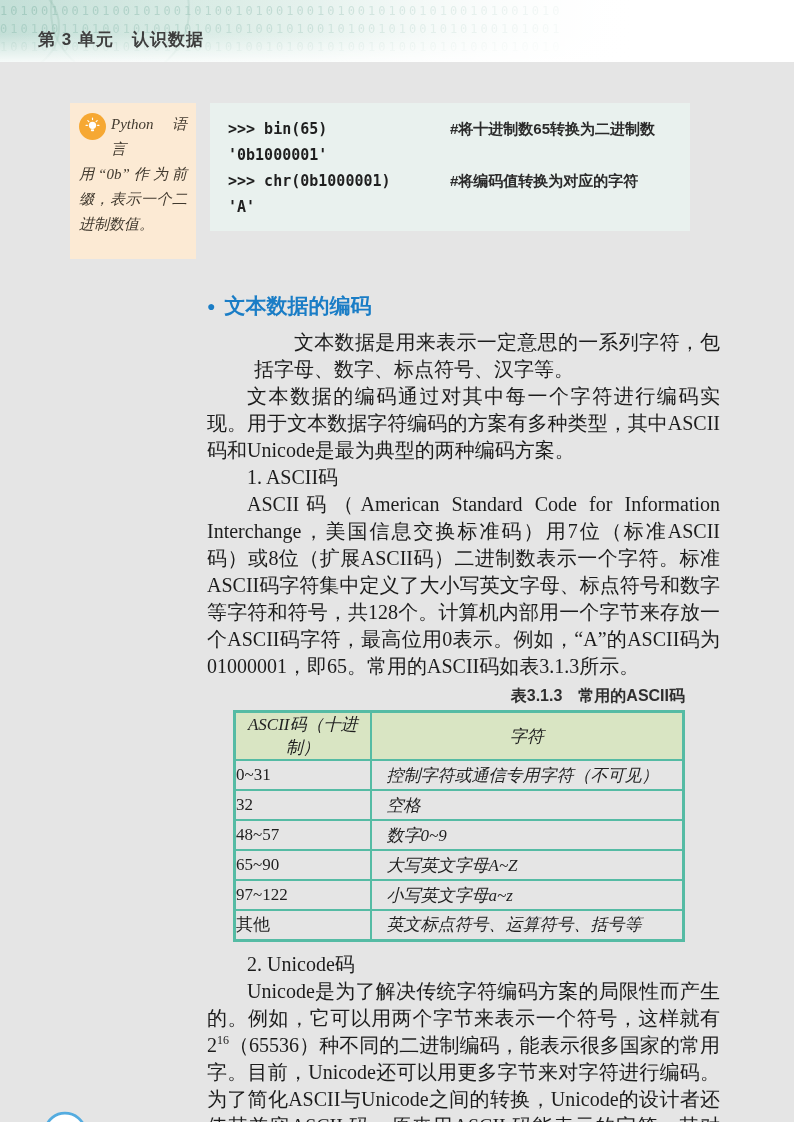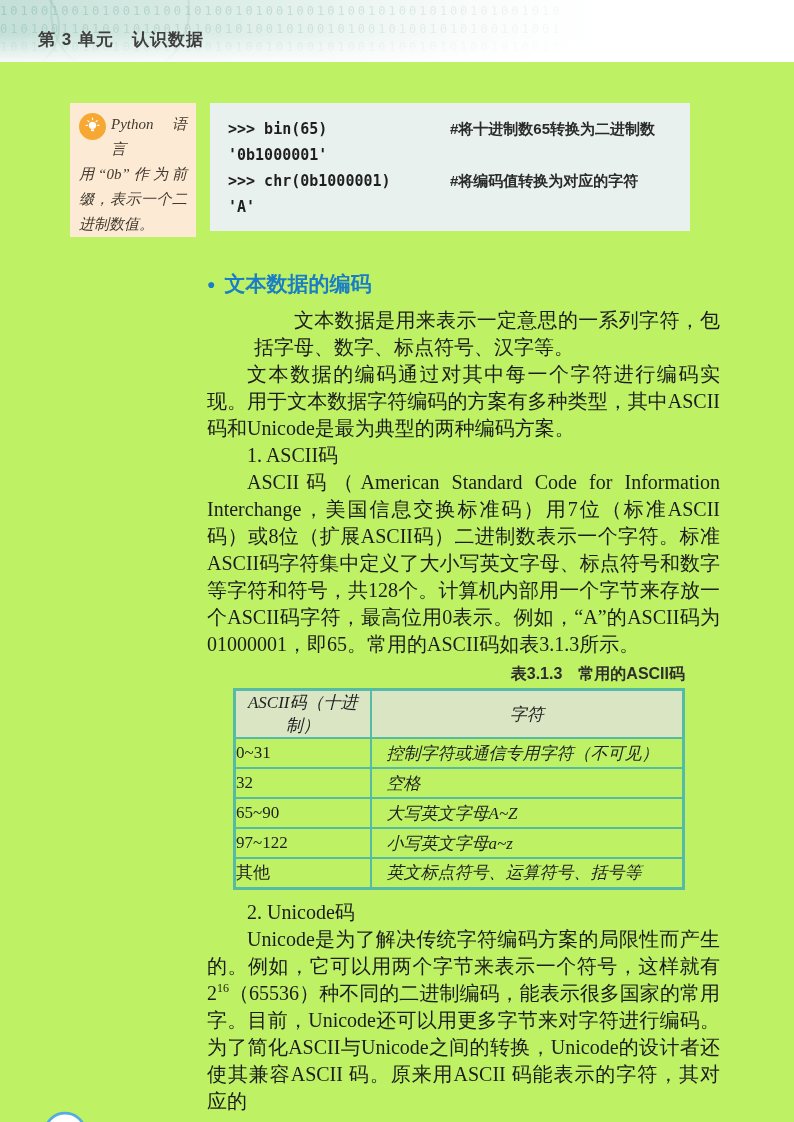--- a/index.html
+++ b/index.html
@@ -4,21 +4,21 @@
 <style>
   * { margin: 0; padding: 0; box-sizing: border-box; }
   html, body { background: #ffffff; }
   body { font-family: "Liberation Serif", "DejaVu Serif", serif; }
 
   .page {
     position: relative;
     width: 794px;
     height: 1122px;
     margin: 0 auto;
-    background: #bef264;
+    background: #e5e5e5;
     overflow: hidden;
   }
 
   
   .banner {
     position: relative;
     width: 100%;
     height: 62px;
     background: linear-gradient(100deg, #c3dfd7 0%, #d6eae3 30%, #eef6f3 58%, #ffffff 82%);
     overflow: hidden;
@@ -66,21 +66,21 @@
   
   .intro-row {
     display: flex;
     align-items: flex-start;
     margin: 41px 104px 0 70px;
   }
   .tip-box {
     width: 126px;
     flex: 0 0 126px;
     background: #fcead4;
-    padding: 9px 9px 0 9px;
+    padding: 9px 9px 22px 9px;
     font-size: 15px;
     line-height: 25px;
     font-style: italic;
     color: #40392e;
     text-align: justify;
   }
   .tip-icon-wrap {
     float: left;
     width: 27px;
     height: 27px;
@@ -269,20 +269,24 @@
         <tbody>
           <tr>
             <td class="col-range">0~31</td>
             <td class="col-chars">控制字符或通信专用字符（不可见）</td>
           </tr>
           <tr>
             <td class="col-range">32</td>
             <td class="col-chars">空格</td>
           </tr>
           <tr>
+            <td class="col-range">48~57</td>
+            <td class="col-chars">数字0~9</td>
+          </tr>
+          <tr>
             <td class="col-range">65~90</td>
             <td class="col-chars">大写英文字母A~Z</td>
           </tr>
           <tr>
             <td class="col-range">97~122</td>
             <td class="col-chars">小写英文字母a~z</td>
           </tr>
           <tr>
             <td class="col-range">其他</td>
             <td class="col-chars">英文标点符号、运算符号、括号等</td>

